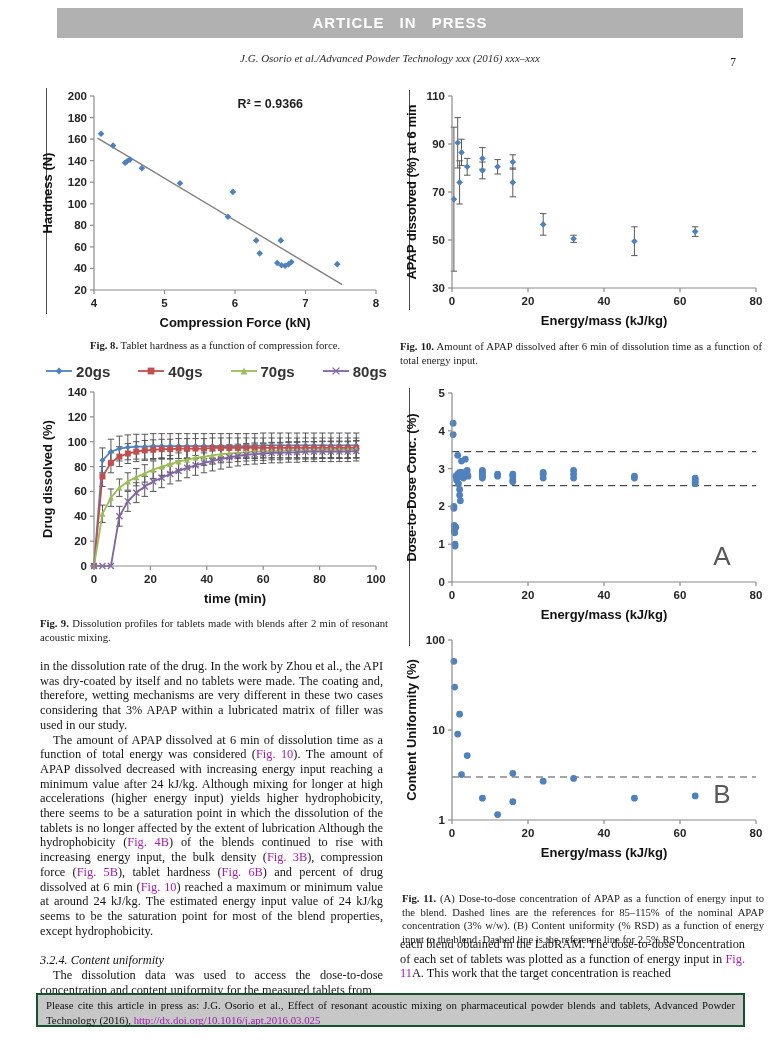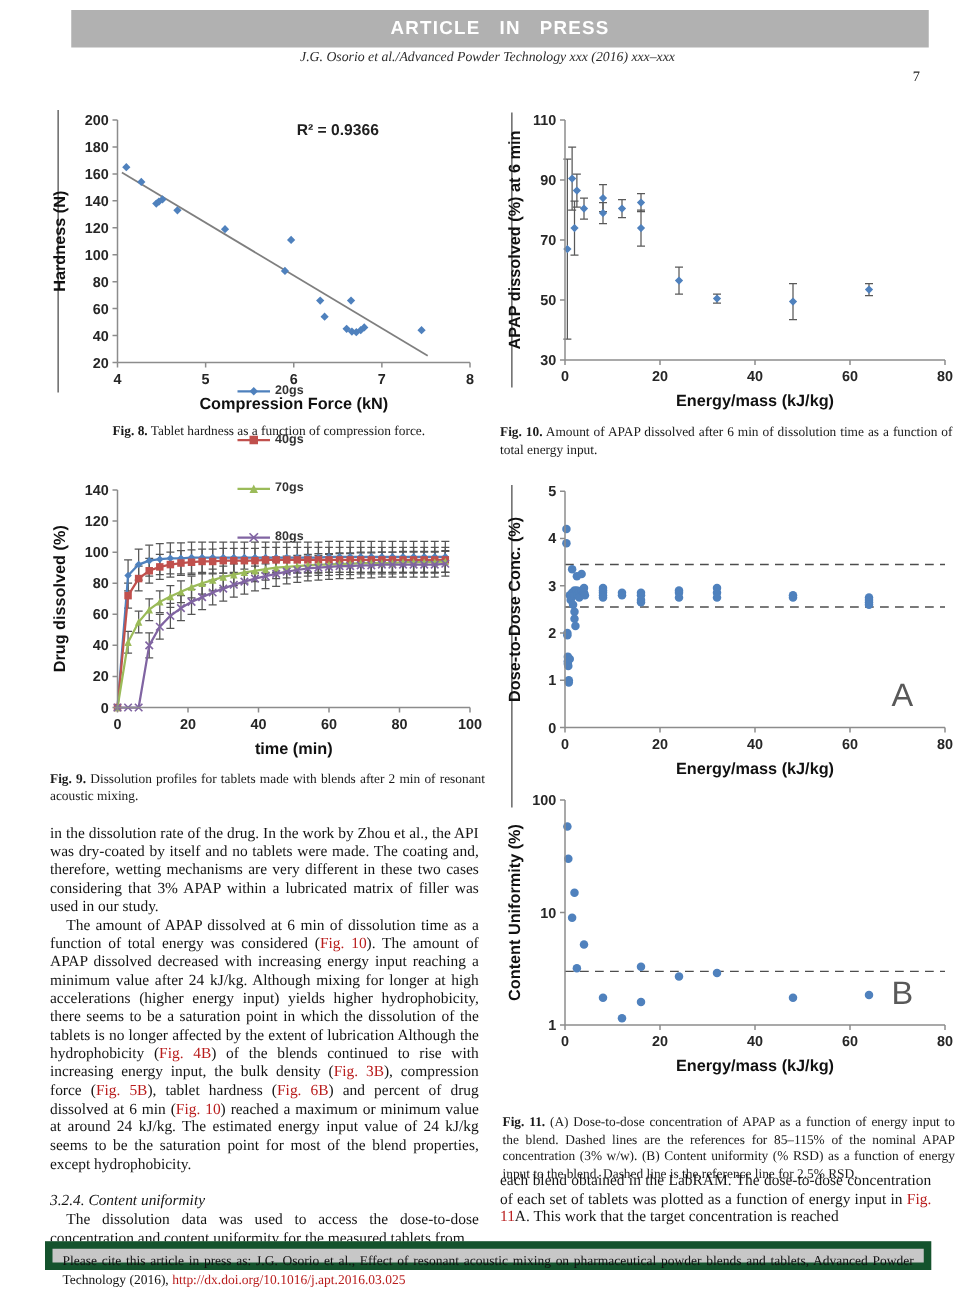--- a/index.html
+++ b/index.html
@@ -8,43 +8,43 @@
     position:relative; width:780px; height:1040px; background:#ffffff;
     font-family:"Liberation Serif", serif; color:#141414; overflow:hidden;
   }
   .banner {
     position:absolute; left:57px; top:8px; width:686px; height:30px;
     background:#b1b1b1; color:#ffffff; text-align:center;
     font-family:"Liberation Sans", sans-serif; font-weight:bold;
     font-size:15px; line-height:30px; letter-spacing:1px; word-spacing:10px;
   }
   .header-cite {
-    position:absolute; left:0; top:40px; width:780px; text-align:center;
+    position:absolute; left:0; top:52px; width:780px; text-align:center;
     font-style:italic; font-size:11px; color:#2b2b2b;
   }
   .page-num { position:absolute; right:44px; top:56px; font-size:11.5px; color:#222; }
   .artifact { position:absolute; width:1px; background:#4a4a4a; }
   svg.chart { position:absolute; }
   .legend {
     position:absolute; left:40px; top:363px; width:352px; height:16px;
     display:flex; justify-content:center; align-items:center; gap:27px;
-    font-family:"Liberation Sans", sans-serif; font-weight:bold; font-size:10px; color:#333;flex-direction:column;
+    font-family:"Liberation Sans", sans-serif; font-weight:bold; font-size:15px; color:#333;
   }
   .legend .item { display:flex; align-items:center; gap:3px; }
   .caption { font-size:10.7px; line-height:13.6px; color:#1a1a1a; }
   .caption b { font-weight:bold; }
   .cap-center { text-align:center; }
   .cap-just { text-align:justify; }
   .bodytext { font-size:12.35px; line-height:14.7px; text-align:justify; }
   .bodytext p.indent { text-indent:13px; }
   .subheading { font-style:italic; font-size:12.3px; margin-top:15px; margin-bottom:0; }
-  .ref { color:#b91c1c; }
+  .ref { color:#a21caf; }
   .footer-box {
-    position:absolute; left:36px; top:993px; width:709px; height:23px;
-    background:#c7c7c7; border:6px solid #14532d; padding:3px 8px 3px 8px;
+    position:absolute; left:36px; top:993px; width:709px; height:34px;
+    background:#c7c7c7; border:2px solid #14532d; padding:3px 8px 3px 8px;
     font-size:10.8px; line-height:14.5px; text-align:justify; color:#111;
   }
 </style>
 </head>
 <body>
 
 <div id="page">
 
   <div class="banner">ARTICLE IN PRESS</div>
 

